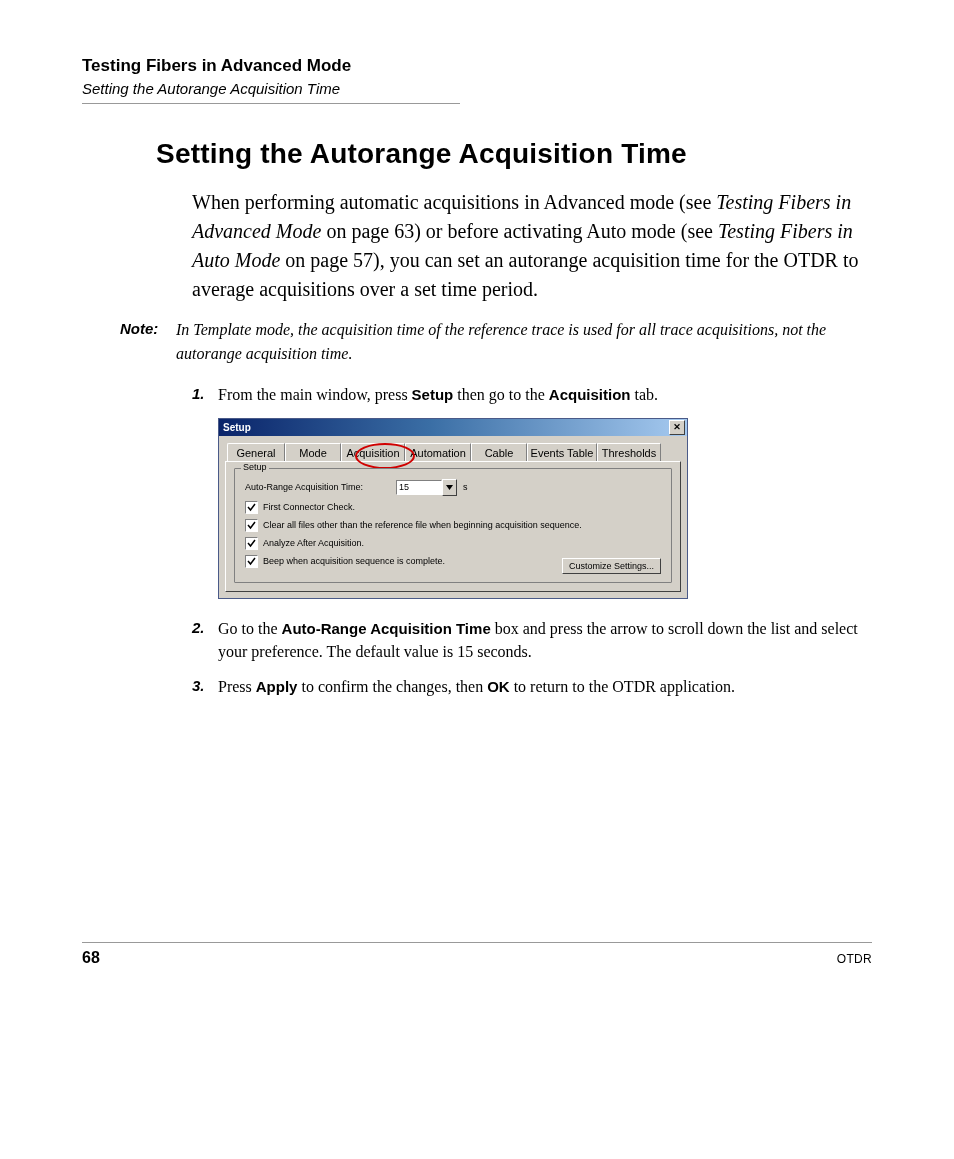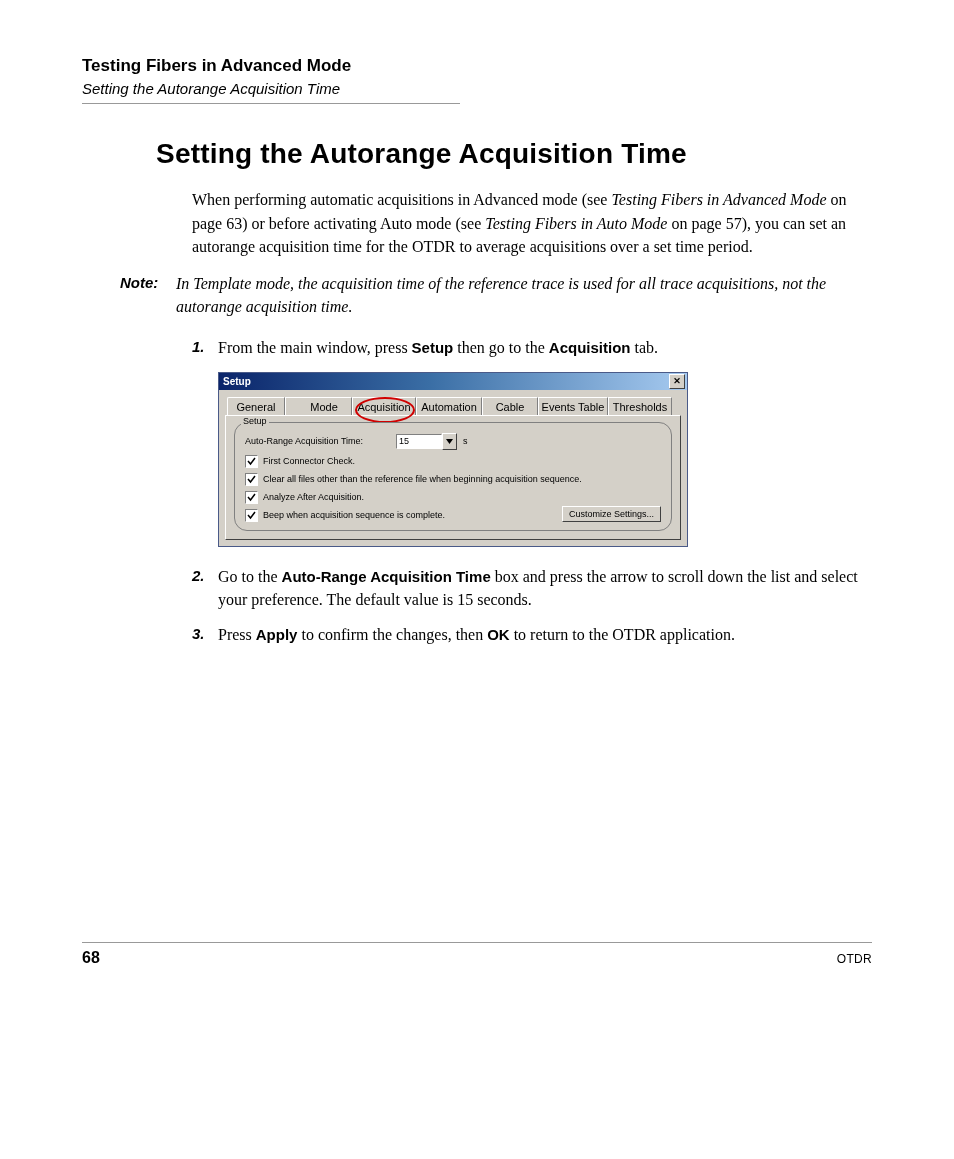--- a/index.html
+++ b/index.html
@@ -9,45 +9,45 @@
     padding:56px 82px 40px 82px;
     font-family:"Segoe UI",Arial,Helvetica,sans-serif;
     color:#000;
     position:relative;
   }
   .hdr-chapter{font-weight:700;font-size:17px;line-height:1.2;}
   .hdr-sub{font-style:italic;font-size:15px;margin-top:4px;}
   .hdr-rule{border:none;border-top:1.5px solid #999;margin:6px 0 0 0;width:378px;}
   .h1{font-weight:800;font-size:28px;margin:34px 0 18px 74px;letter-spacing:0.2px;}
   .body-block{margin-left:110px;margin-right:6px;}
-  .p{font-family:"Palatino Linotype","Book Antiqua",Georgia,serif;font-size:16px;line-height:1.45;margin:0 0 14px 0;}
+  .p{font-family:"Palatino Linotype","Book Antiqua",Georgia,serif;font-size:20px;line-height:1.45;margin:0 0 14px 0;}
   .ital{font-style:italic;}
   .note-row{display:flex;margin:10px 0 18px 38px;}
   .note-label{font-weight:800;font-style:italic;font-size:15px;width:56px;flex:0 0 56px;padding-top:2px;}
   .note-body{font-family:"Palatino Linotype","Book Antiqua",Georgia,serif;font-style:italic;font-size:16px;line-height:1.45;flex:1;margin-right:6px;}
   .task-head{font-weight:800;font-style:italic;font-size:15px;margin:22px 0 10px 110px;}
   .ol{list-style:none;margin:0 0 0 110px;padding:0;}
   .ol>li{display:flex;margin-bottom:12px;}
   .ol .num{font-weight:800;font-style:italic;font-size:15px;width:26px;flex:0 0 26px;line-height:1.45;}
   .ol .txt{font-family:"Palatino Linotype","Book Antiqua",Georgia,serif;font-size:16px;line-height:1.45;margin-right:6px;}
   .txt b{font-family:"Segoe UI",Arial,Helvetica,sans-serif;font-weight:700;font-size:15px;}
   .shot-wrap{margin:8px 0 18px 136px;width:468px;}
   
   .dlg{width:468px;border:1px solid #4a5a88;font-family:Tahoma,Arial,sans-serif;font-size:10px;color:#000;background:#d4d0c8;}
   .dlg-title{height:17px;display:flex;align-items:center;justify-content:space-between;padding:0 2px 0 4px;color:#fff;font-weight:700;font-size:10px;
     background:linear-gradient(90deg,#0a246a 0%,#3a6ea5 45%,#a6caf0 100%);}
   .dlg-close{width:14px;height:13px;background:#d4d0c8;border:1px solid #fff;border-right-color:#404040;border-bottom-color:#404040;display:flex;align-items:center;justify-content:center;font-size:9px;font-family:Arial;color:#000;line-height:1;font-weight:700;}
   .tabs{display:flex;background:#d4d0c8;padding:6px 6px 0 8px;}
   .tab{border:1px solid #808080;border-bottom:none;background:#d4d0c8;padding:3px 0 3px 0;margin-right:0;font-size:11px;position:relative;top:1px;text-align:center;}
   .tab:first-child{border-top-left-radius:2px;}
   .tab:not(.active){border-color:#fff #808080 #808080 #fff;}
-  .tab.w1{width:56px;} .tab.w2{width:54px;padding-left:11px;} .tab.w3{width:62px;} .tab.w4{width:64px;} .tab.w5{width:54px;} .tab.w6{width:68px;} .tab.w7{width:62px;}
+  .tab.w1{width:56px;} .tab.w2{width:54px;} .tab.w3{width:62px;} .tab.w4{width:64px;} .tab.w5{width:54px;} .tab.w6{width:68px;} .tab.w7{width:62px;}
   .tabpanel{border:1px solid;border-color:#fff #404040 #404040 #fff;margin:0 6px 6px 6px;background:#d4d0c8;padding:6px 8px 8px 8px;position:relative;}
   .ring{position:absolute;left:129px;top:-19px;width:56px;height:22px;border:2.5px solid #d00000;border-radius:50%/50%;pointer-events:none;}
-  .group{border:1px solid #808080;border-radius:13px;position:relative;padding:10px 10px 8px 10px;}
+  .group{border:1px solid #808080;border-radius:1px;position:relative;padding:10px 10px 8px 10px;}
   .group::before{content:attr(data-label);position:absolute;top:-7px;left:6px;background:#d4d0c8;padding:0 2px;font-size:9px;}
   .row{display:flex;align-items:center;font-size:9px;margin-bottom:5px;}
   .sel{display:flex;align-items:center;margin-left:28px;}
   .sel-input{width:40px;height:13px;border:1px solid;border-color:#808080 #fff #fff #808080;background:#fff;font-size:9px;padding:0 2px;line-height:13px;}
   .sel-btn{width:13px;height:15px;border:1px solid;border-color:#fff #404040 #404040 #fff;background:#d4d0c8;display:flex;align-items:center;justify-content:center;}
   .sel-btn svg{width:7px;height:5px;}
   .chk{width:11px;height:11px;border:1px solid;border-color:#808080 #fff #fff #808080;background:#fff;margin-right:5px;display:inline-flex;align-items:center;justify-content:center;}
   .chk svg{width:9px;height:9px;}
   .btn{position:absolute;right:10px;bottom:8px;border:1px solid;border-color:#fff #404040 #404040 #fff;background:#d4d0c8;font-size:9px;padding:2px 6px;}
   
@@ -134,21 +134,21 @@
           <span>Clear all files other than the reference file when beginning acquisition sequence.</span>
         </div>
         <div class="row">
           <span class="chk">
                 <svg viewBox="0 0 9 9">
                   <polyline points="1,4 3.5,7 8,1" fill="none" stroke="#000" stroke-width="1.5"></polyline>
                 </svg>
               </span>
           <span>Analyze After Acquisition.</span>
         </div>
-        <div class="row" style="margin-bottom:0;text-align:right;">
+        <div class="row" style="margin-bottom:6px;text-align:right;">
           <span class="chk">
                 <svg viewBox="0 0 9 9">
                   <polyline points="1,4 3.5,7 8,1" fill="none" stroke="#000" stroke-width="1.5"></polyline>
                 </svg>
               </span>
           <span>Beep when acquisition sequence is complete.</span>
         </div>
         <div class="btn">Customize Settings...</div>
       </div>
     </div>

